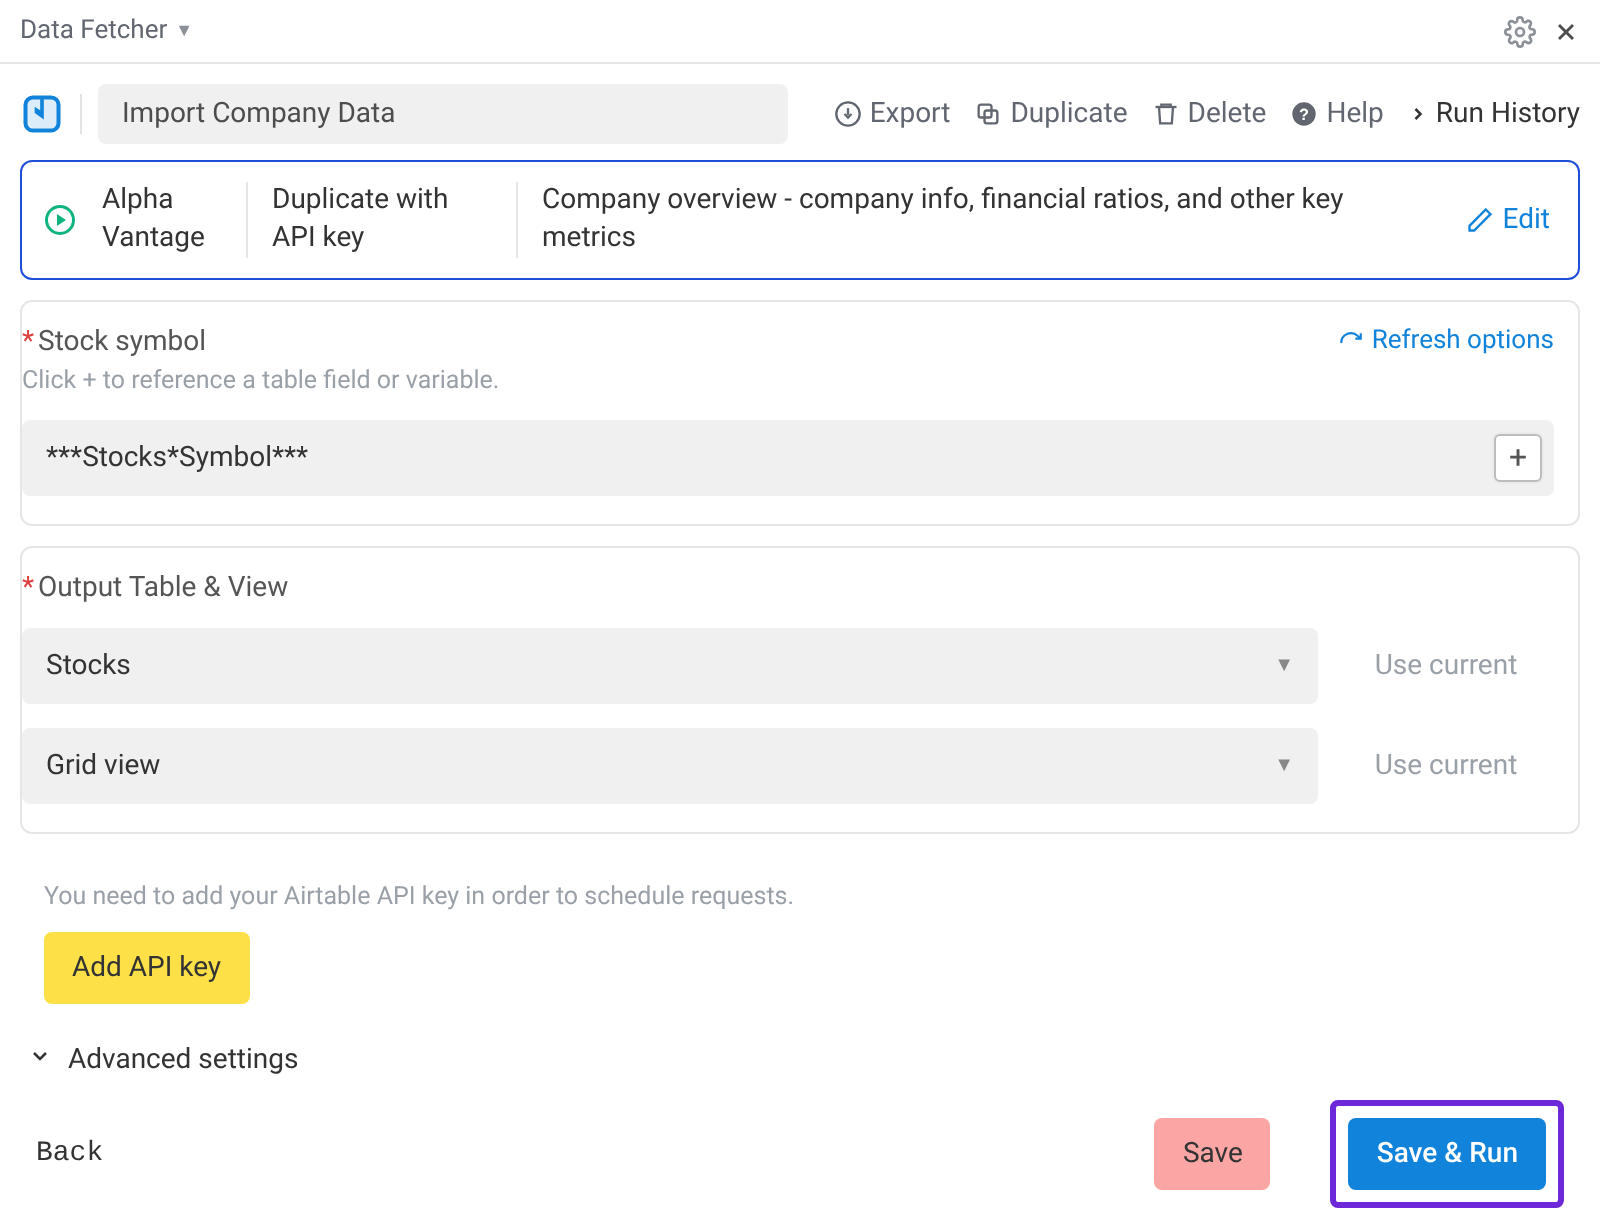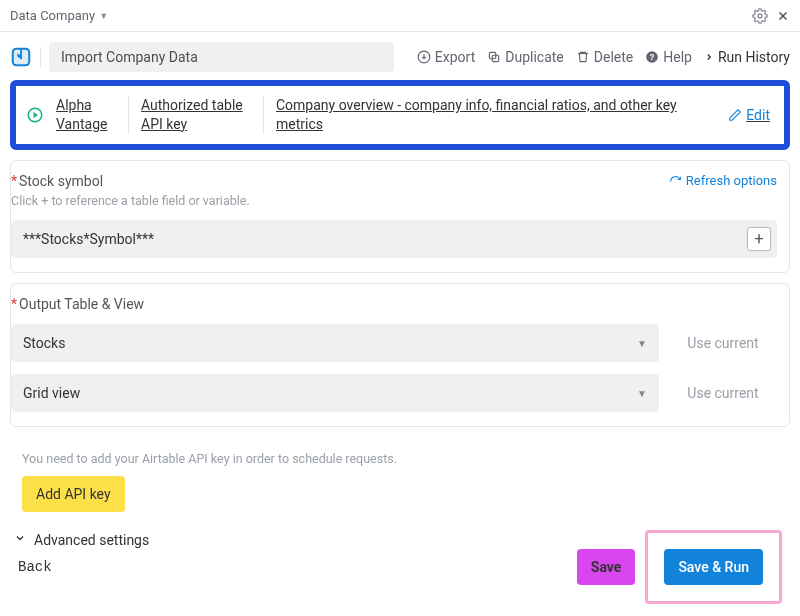--- a/index.html
+++ b/index.html
@@ -11,21 +11,21 @@
   .gear, .close { cursor: pointer; }
   .gear svg, .close svg { display: block; }
   .actionbar { display: flex; align-items: center; gap: 8px; padding: 10px 10px 8px 10px; }
   .logo { width: 22px; height: 22px; display: flex; align-items: center; justify-content: center; }
   .vsep { width: 1px; height: 20px; background: #e2e2e2; }
   .name-input { flex: 0 0 345px; height: 30px; background: #f0f0f0; border-radius: 4px; padding: 0 12px; display: flex; align-items: center; color: #4d4d4d; }
   .action-links { display: flex; align-items: center; gap: 12px; margin-left: auto; color: #616670; font-size: 14px; }
   .action-link { display: flex; align-items: center; gap: 4px; cursor: pointer; }
   .action-link svg { display: block; }
   .action-link.history { color: #333; }
-  .panel { margin: 0 10px; border: 6px solid #1d4ed8; border-radius: 6px; text-decoration: underline; }
+  .panel { margin: 0 10px; border: 1px solid #1d4ed8; border-radius: 6px; }
   .api-row { display: flex; align-items: stretch; padding: 10px 10px 10px 8px; }
   .api-col { padding: 0 12px; display: flex; flex-direction: column; justify-content: center; color: #333; font-size: 14px; line-height: 1.35; }
   .api-col + .api-col { border-left: 1px solid #e6e6e6; }
   .api-pre { display: flex; align-items: center; padding: 0 4px 0 2px; }
   .play-circle { width: 18px; height: 18px; }
   .api-col.name { flex: 0 0 80px; padding-left: 8px;}
   .api-col.auth { flex: 0 0 135px; }
   .api-col.desc { flex: 1; }
   .api-edit { display: flex; align-items: center; gap: 4px; color: #1283da; cursor: pointer; padding: 0 4px; }
   .section { margin: 10px 10px 0 10px; border: 1px solid #e6e6e6; border-radius: 6px; padding: 12px 12px 14px 0; }
@@ -42,32 +42,32 @@
   .select { flex: 1; height: 38px; background: #f0f0f0; border-radius: 4px; padding: 0 32px 0 12px; display: flex; align-items: center; color: #333; position: relative; cursor: pointer; }
   .select .arrow { position: absolute; right: 12px; top: 50%; transform: translateY(-50%); font-size: 10px; color: #888; }
   .ghost-btn { flex: 0 0 108px; height: 38px; border-radius: 4px; display: flex; align-items: center; justify-content: center; color: #9aa0a8; cursor: pointer; }
   .mini-btn { display: inline-flex; align-items: center; justify-content: center; height: 36px; padding: 0 14px; background: #fde047; border-radius: 4px; color: #333; cursor: pointer; margin-top: 10px; }
   .adv-row { display: flex; align-items: flex-start; gap: 8px; margin: 14px 10px 0 14px; cursor: pointer; color: #333; }
   .adv-row .chev { font-size: 12px; }
   .footer { position: absolute; bottom: 12px; left: 0; right: 0; display: flex; align-items: center; padding: 0 18px; }
   .back { color: #333; cursor: pointer; font-family: Liberation Mono, monospace; }
   .footer-right { margin-left: auto; display: flex; align-items: center; gap: 10px; }
   .btn { height: 36px; padding: 0 14px; border-radius: 4px; display: flex; align-items: center; justify-content: center; cursor: pointer; }
-  .btn.save { background: #d946ef; color: #333; font-weight: bold; }
+  .btn.save { background: #fca5a5; color: #333; }
   .btn.run { background: #1283da; color: #fff; font-weight: 500; }
-  .run-highlight { border: 3px solid #f9a8d4; border-radius: 4px; padding: 16px; }
+  .run-highlight { border: 3px solid #6d28d9; border-radius: 4px; padding: 6px; margin-left: 20px; }
   .container { position: relative; width: 800px; height: 616px; }
 </style>
 </head>
 <body>
 <div class="container">
 
 <div class="titlebar">
   <div class="titlebar-left">
-    <span>Data Company</span>
+    <span>Data Fetcher</span>
     <span class="caret">▼</span>
   </div>
   <div class="titlebar-right">
     <span class="gear">
       <svg width="16" height="16" viewBox="0 0 24 24" fill="none" stroke="#8a8f98" stroke-width="2">
             <circle cx="12" cy="12" r="3"></circle>
             <path d="M19.4 15a1.65 1.65 0 0 0 .33 1.82l.06.06a2 2 0 1 1-2.83 2.83l-.06-.06a1.65 1.65 0 0 0-1.82-.33 1.65 1.65 0 0 0-1 1.51V21a2 2 0 1 1-4 0v-.09a1.65 1.65 0 0 0-1-1.51 1.65 1.65 0 0 0-1.82.33l-.06.06a2 2 0 1 1-2.83-2.83l.06-.06a1.65 1.65 0 0 0 .33-1.82 1.65 1.65 0 0 0-1.51-1H3a2 2 0 1 1 0-4h.09a1.65 1.65 0 0 0 1.51-1 1.65 1.65 0 0 0-.33-1.82l-.06-.06a2 2 0 1 1 2.83-2.83l.06.06a1.65 1.65 0 0 0 1.82.33h0a1.65 1.65 0 0 0 1-1.51V3a2 2 0 1 1 4 0v.09a1.65 1.65 0 0 0 1 1.51h0a1.65 1.65 0 0 0 1.82-.33l.06-.06a2 2 0 1 1 2.83 2.83l-.06.06a1.65 1.65 0 0 0-.33 1.82v0a1.65 1.65 0 0 0 1.51 1H21a2 2 0 1 1 0 4h-.09a1.65 1.65 0 0 0-1.51 1z"></path>
           </svg>
     </span>
     <span class="close">
@@ -136,21 +136,21 @@
     <div class="api-pre">
       <svg class="play-circle" viewBox="0 0 24 24">
             <circle cx="12" cy="12" r="9" fill="none" stroke="#0fb37f" stroke-width="2"></circle>
             <polygon points="10,8 16,12 10,16" fill="#0fb37f"></polygon>
           </svg>
     </div>
     <div class="api-col name">
           <span>Alpha Vantage</span>
         </div>
     <div class="api-col auth">
-          <span>Authorized table API key</span>
+          <span>Duplicate with API key</span>
         </div>
     <div class="api-col desc">
           <span>Company overview - company info, financial ratios, and other key metrics</span>
         </div>
     <div class="api-edit">
       <svg width="14" height="14" viewBox="0 0 24 24" fill="none" stroke="#1283da" stroke-width="2">
             <path d="M17 3l4 4L7 21H3v-4L17 3z"></path>
           </svg>
       <span>Edit</span>
     </div>

